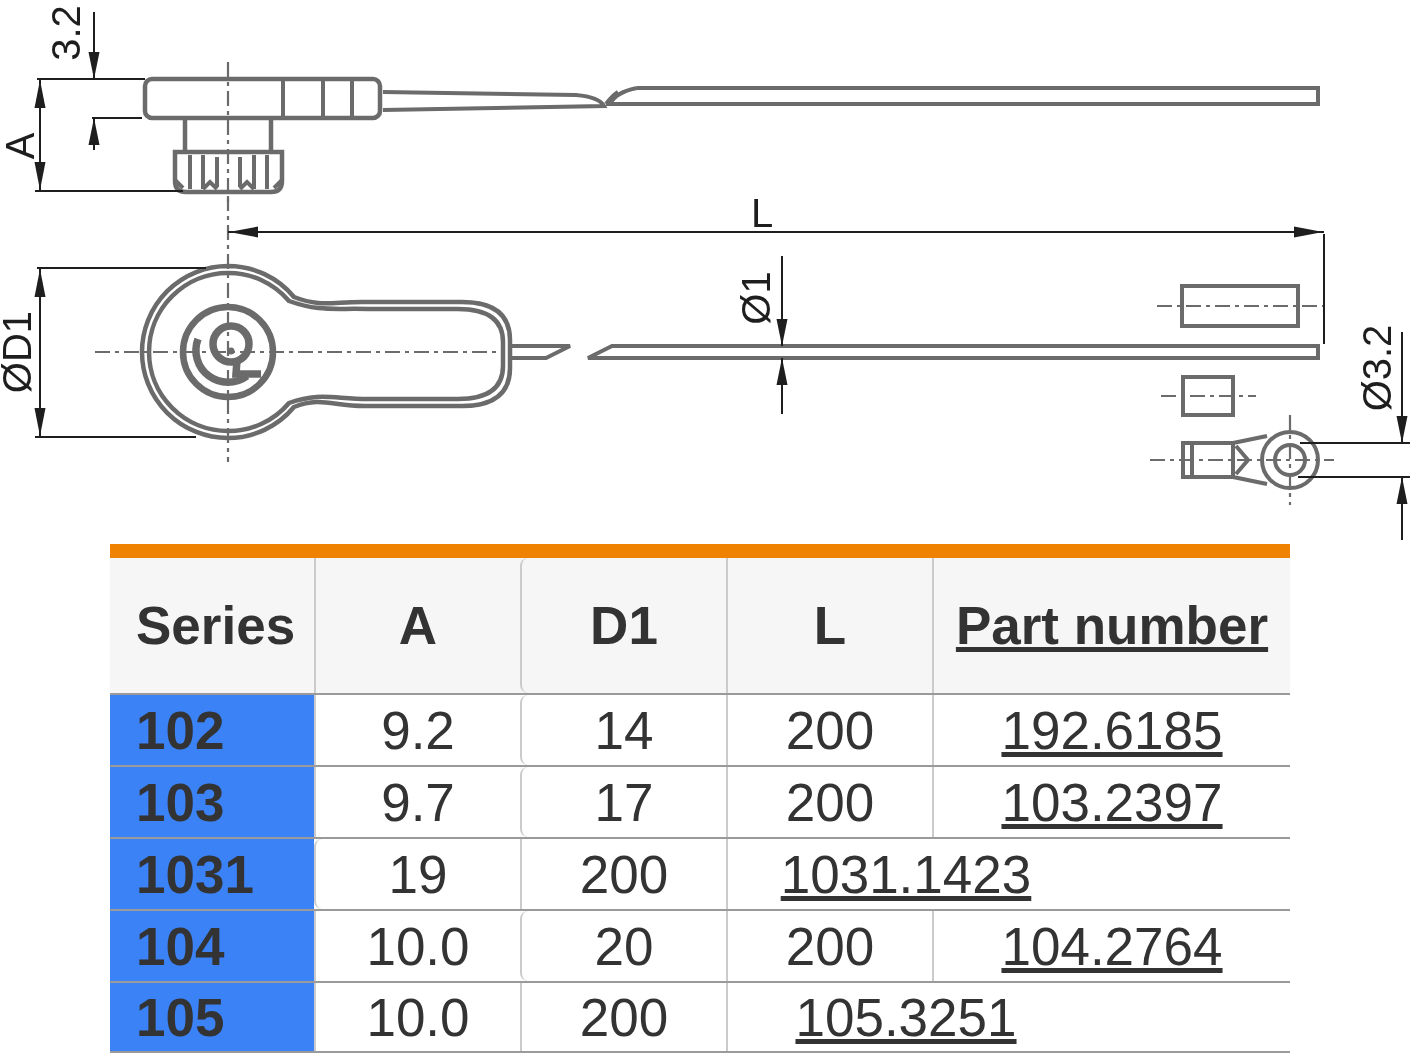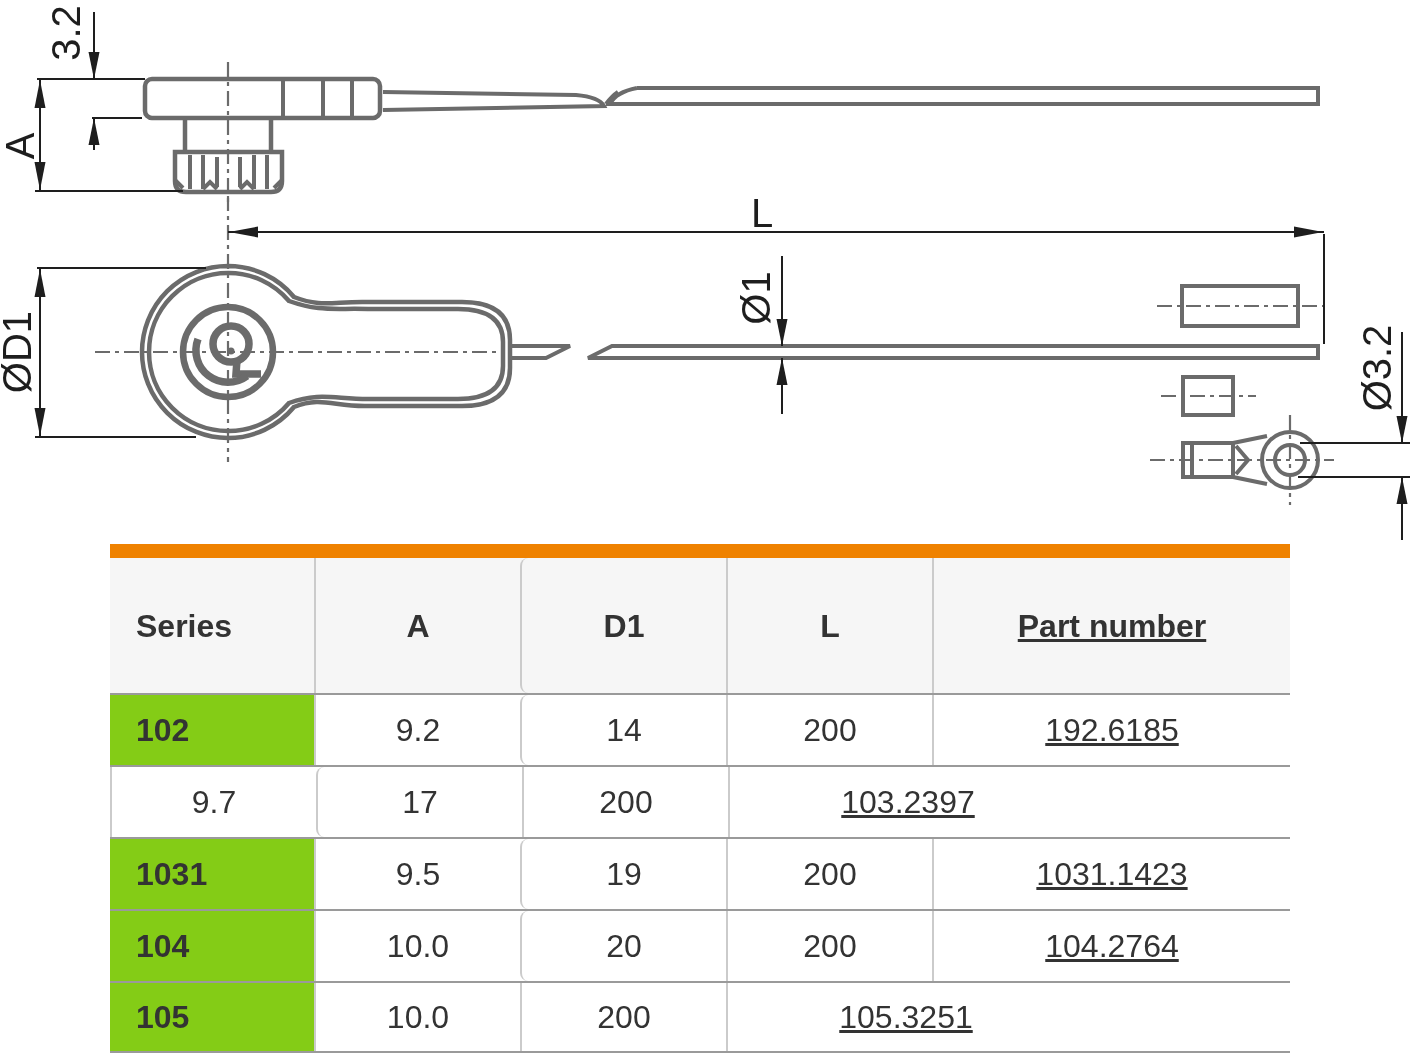--- a/index.html
+++ b/index.html
@@ -19,22 +19,22 @@
   .dlabel{fill:#1e1e1e;font-size:40px;font-family:"Liberation Sans",sans-serif;}
 
   
   .spec-table{position:absolute;left:110px;top:544px;width:1180px;color:#333;}
   .accent-bar{height:14px;width:100%;}
   .row{display:flex;width:100%;box-sizing:border-box;}
   .thead{height:135px;background:#f6f6f6;font-weight:bold;}
   .trow{height:72px;border-top:2px solid #9a9a9a;background:#fff;}
   .trow:last-child{border-bottom:2px solid #9a9a9a;}
   .cell{display:flex;align-items:center;justify-content:center;box-sizing:border-box;
-        font-size:32px;line-height:1;}
-  .c0{width:204px;justify-content:flex-start;padding-left:26px;background:#84cc16;font-weight:bold;}
+        font-size:53px;line-height:1;}
+  .c0{width:204px;justify-content:flex-start;padding-left:26px;background:#3b82f6;font-weight:bold;}
   .c1{width:206px;border-left:2px solid #cbcbcb;}
   .c2{width:206px;border-left:2px solid #cbcbcb;border-radius:8px;}
   .c3{width:206px;border-left:2px solid #cbcbcb;}
   .c4{width:358px;border-left:2px solid #cbcbcb;text-decoration:underline;}
   .thead .c0{background:#f6f6f6;}
 </style>
 </head>
 <body>
 
 <div class="stage">
@@ -154,29 +154,29 @@
 
     <div class="row trow">
       <div class="cell c0">102</div>
       <div class="cell c1">9.2</div>
       <div class="cell c2">14</div>
       <div class="cell c3">200</div>
       <div class="cell c4">192.6185</div>
     </div>
 
     <div class="row trow">
+      <div class="cell c0">103</div>
       <div class="cell c1">9.7</div>
       <div class="cell c2">17</div>
       <div class="cell c3">200</div>
       <div class="cell c4">103.2397</div>
     </div>
 
     <div class="row trow">
       <div class="cell c0">1031</div>
-      <div class="cell c1">9.5</div>
       <div class="cell c2">19</div>
       <div class="cell c3">200</div>
       <div class="cell c4">1031.1423</div>
     </div>
 
     <div class="row trow">
       <div class="cell c0">104</div>
       <div class="cell c1">10.0</div>
       <div class="cell c2">20</div>
       <div class="cell c3">200</div>

